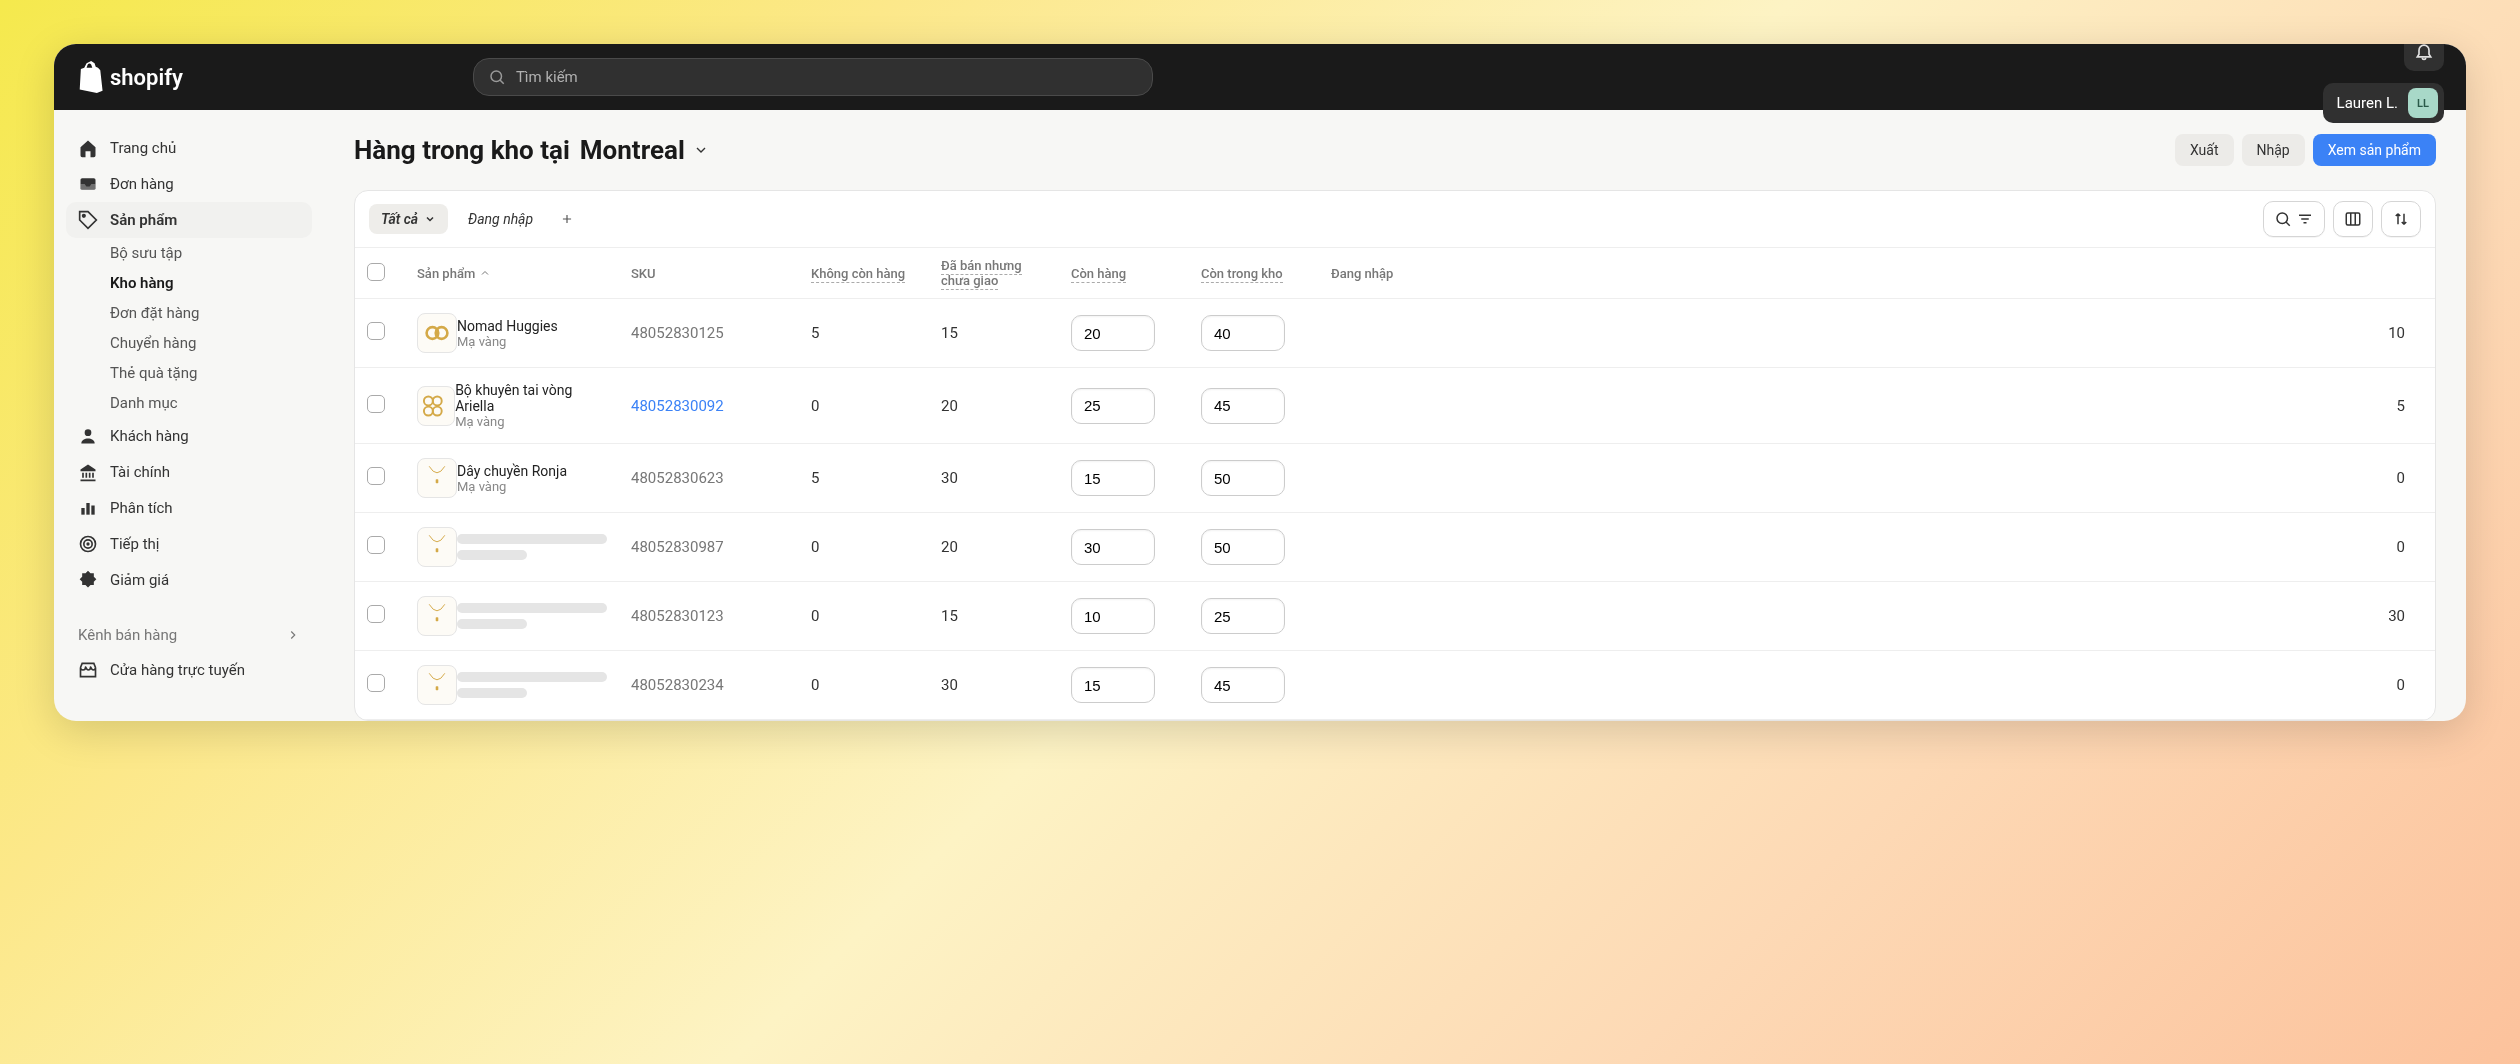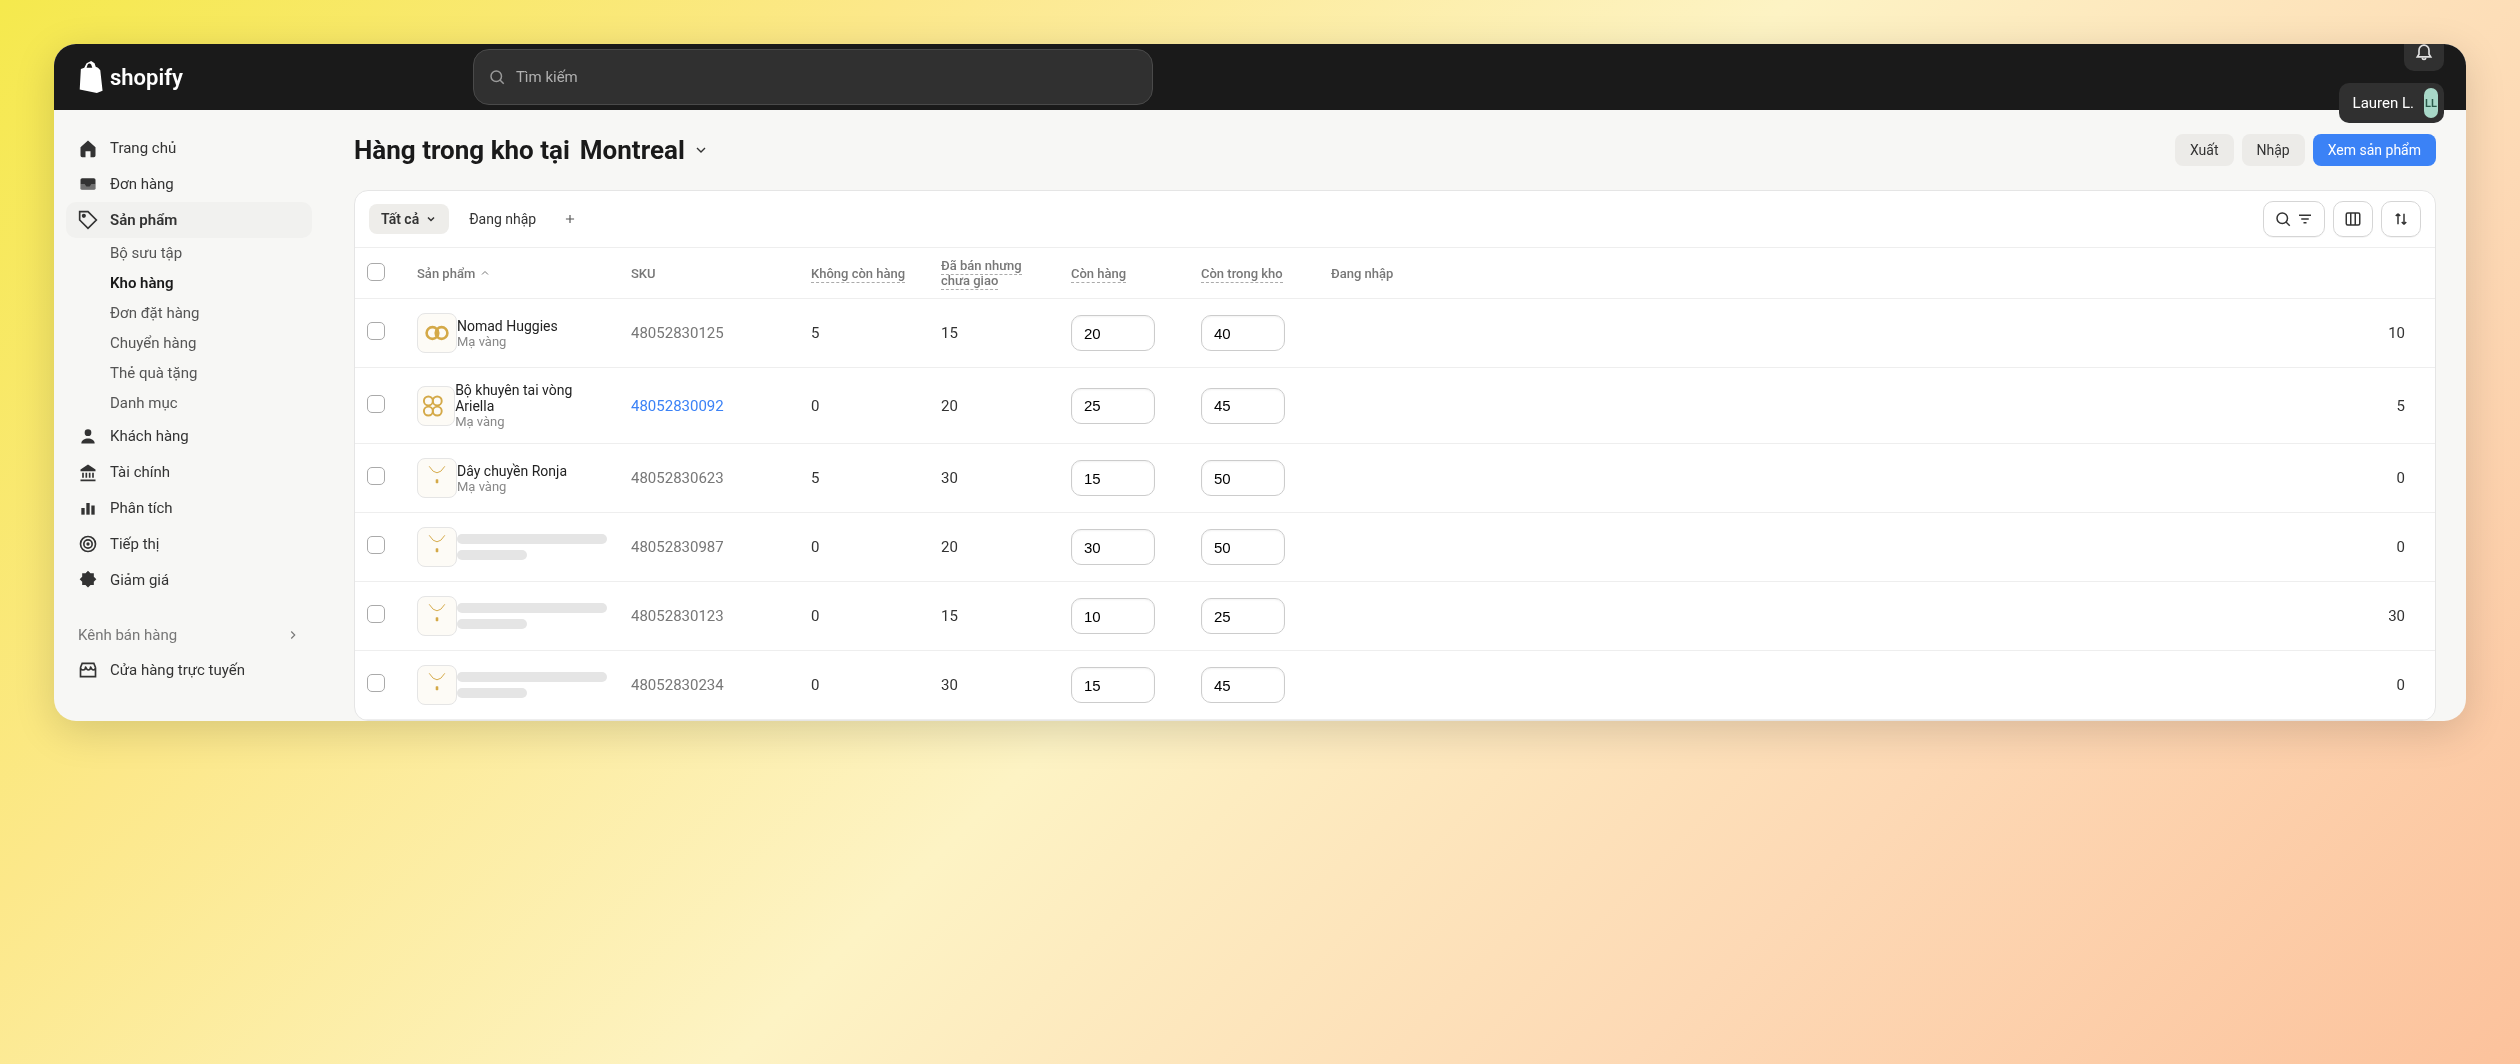--- a/index.html
+++ b/index.html
@@ -33,21 +33,21 @@
 }
 .logo svg { width: 28px; height: 32px; }
 .search-wrap {
   margin-left: 290px;
   flex: 0 0 680px;
 }
 .search {
   background: #303030;
   border: 1px solid #4a4a4a;
   border-radius: 16px;
-  height: 56px;
+  height: 38px;
   display: flex;
   align-items: center;
   padding: 0 14px;
   gap: 10px;
 }
 .search svg { width: 18px; height: 18px; stroke: #999; }
 .search span { color: #b0b0b0; font-size: 15px; }
 .topbar-right {
   margin-left: auto;
   display: flex;
@@ -67,21 +67,21 @@
   border-radius: 10px;
   height: 40px;
   display: flex;
   align-items: center;
   padding: 0 6px 0 14px;
   gap: 10px;
   color: #fff;
   font-size: 15px;
 }
 .avatar {
-  width: 14px; height: 30px;
+  width: 30px; height: 30px;
   background: #a8d8c8;
   border-radius: 8px;
   display: flex; align-items: center; justify-content: center;
   font-size: 11px;
   color: #2a5a4a;
   font-weight: 600;
 }
 .body {
   display: flex;
 }
@@ -168,20 +168,21 @@
   background: #fff;
   border-radius: 14px;
   border: 1px solid #e5e5e5;
   overflow: hidden;
 }
 .tabs {
   display: flex;
   align-items: center;
   padding: 10px 14px;
   gap: 8px;
+  font-style: italic;
 }
 .tab {
   padding: 7px 12px;
   border-radius: 8px;
   font-size: 14px;
   color: #333;
   display: flex;
   align-items: center;
   gap: 6px;
   cursor: pointer;

